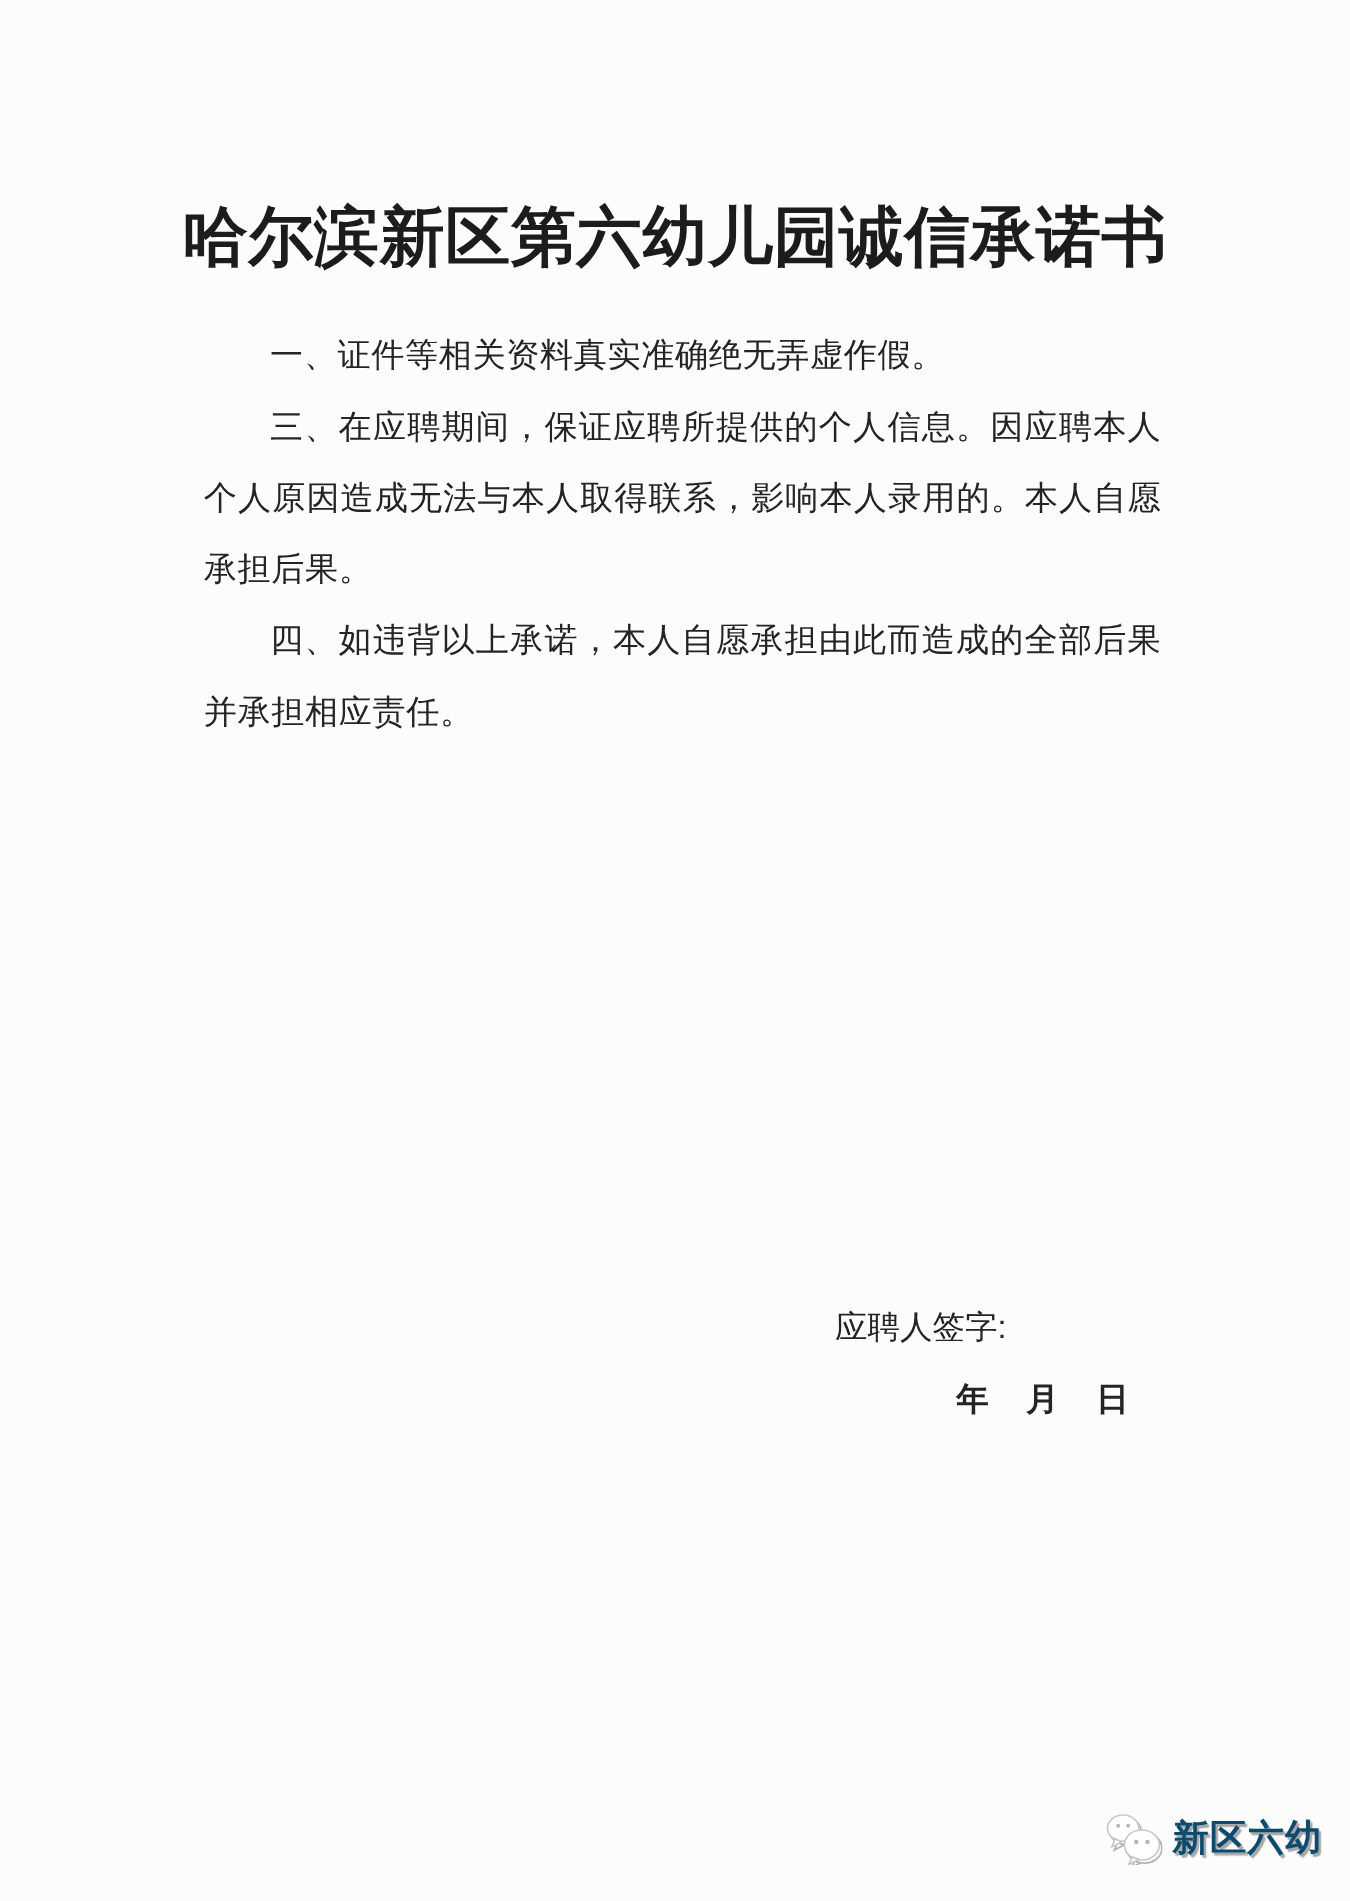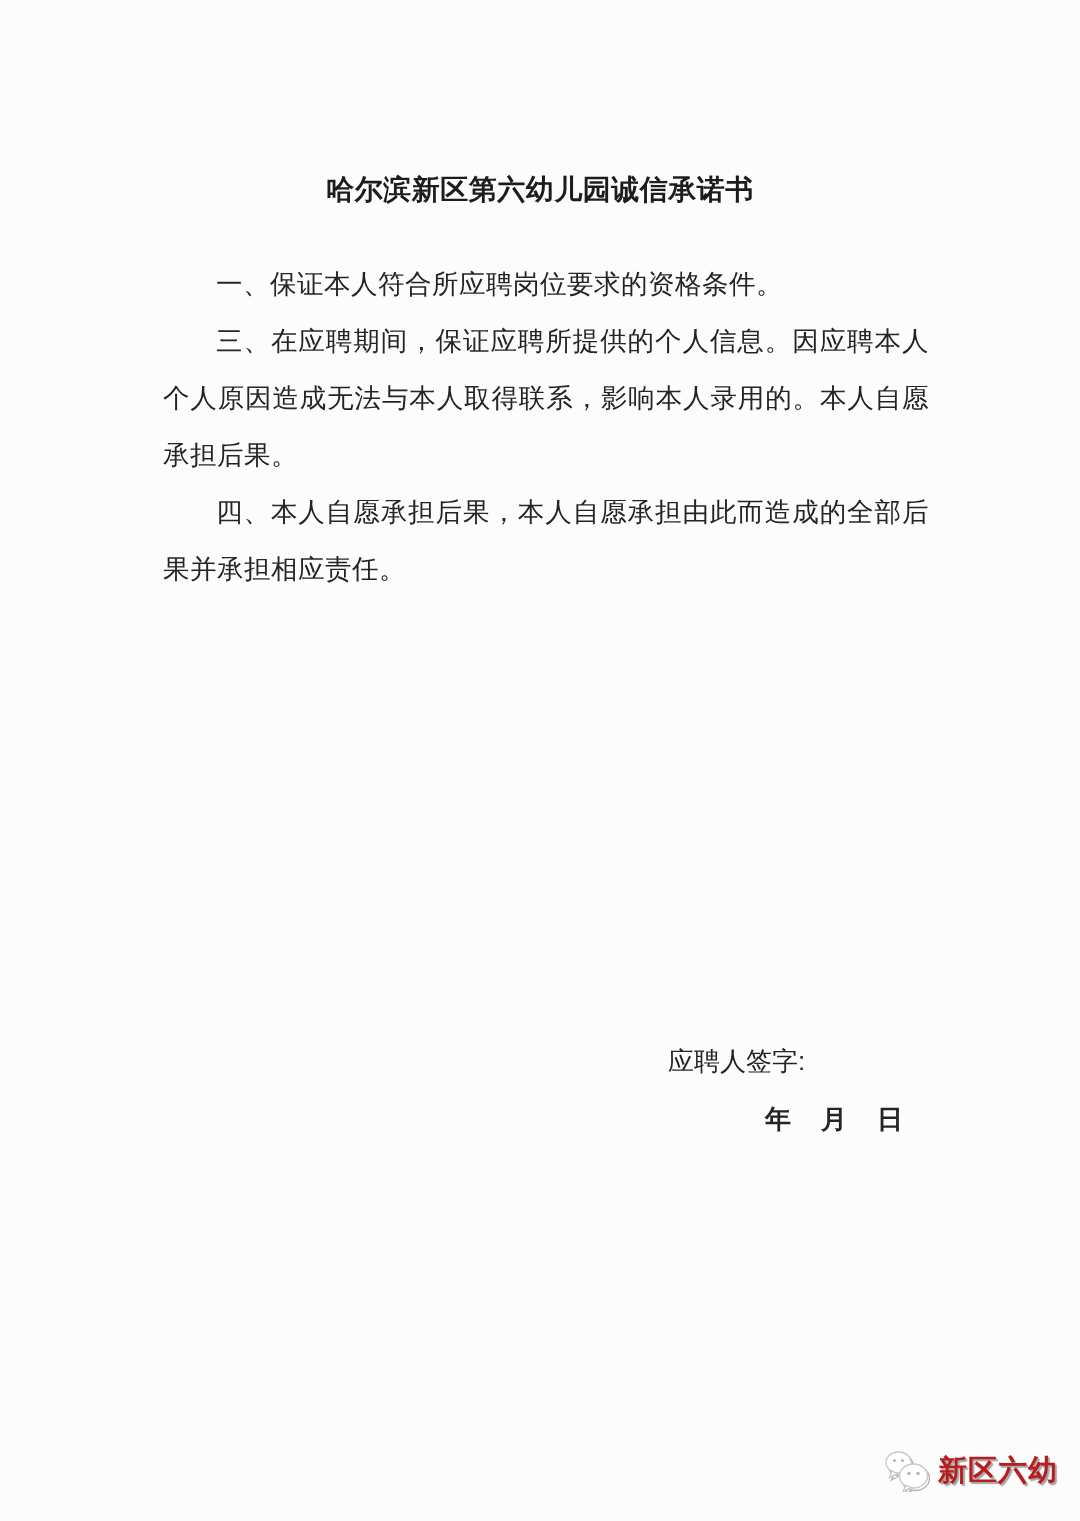--- a/index.html
+++ b/index.html
@@ -13,21 +13,21 @@
     font-family: "Liberation Sans", "DejaVu Sans", sans-serif;
     color: #222222;
   }
 
   .doc-title {
     position: absolute;
     top: 165px;
     left: 0;
     width: 100%;
     text-align: center;
-    font-size: 28px;
+    font-size: 52px;
     line-height: 50px;
     font-weight: 800;
     letter-spacing: 0.5px;
     color: #1c1c1c;
   }
 
   .doc-body {
     position: absolute;
     top: 256px;
     left: 163px;
@@ -62,36 +62,36 @@
     display: flex;
     align-items: center;
     gap: 8px;
   }
   .wm-icon { width: 46px; height: 42px; }
   .wm-icon svg { display: block; }
   .wm-text {
     font-size: 29px;
     font-weight: 700;
     letter-spacing: 1px;
-    color: #b91c1c;
+    color: #0c4a6e;
     text-shadow: 2px 2px 1px #a6a6a6, 1px 1px 0 #c9c9c9;
     white-space: nowrap;
   }
 </style>
 </head>
 <body>
 
 <div class="page">
 
   <div class="doc-title">哈尔滨新区第六幼儿园诚信承诺书</div>
 
   <div class="doc-body">
-    <p>一、保证本人符合所应聘岗位要求的资格条件。</p>
+    <p>一、证件等相关资料真实准确绝无弄虚作假。</p>
     <p>三、在应聘期间，保证应聘所提供的个人信息。因应聘本人个人原因造成无法与本人取得联系，影响本人录用的。本人自愿承担后果。</p>
-    <p>四、本人自愿承担后果，本人自愿承担由此而造成的全部后果并承担相应责任。</p>
+    <p>四、如违背以上承诺，本人自愿承担由此而造成的全部后果并承担相应责任。</p>
   </div>
 
   <div class="sig-line sig-label">应聘人签字:</div>
 
   <div class="sig-line sig-date">年　月　日</div>
 
 
   <div class="watermark">
     <span class="wm-icon">
       <svg width="46" height="42" viewBox="0 0 46 42" xmlns="http://www.w3.org/2000/svg">

